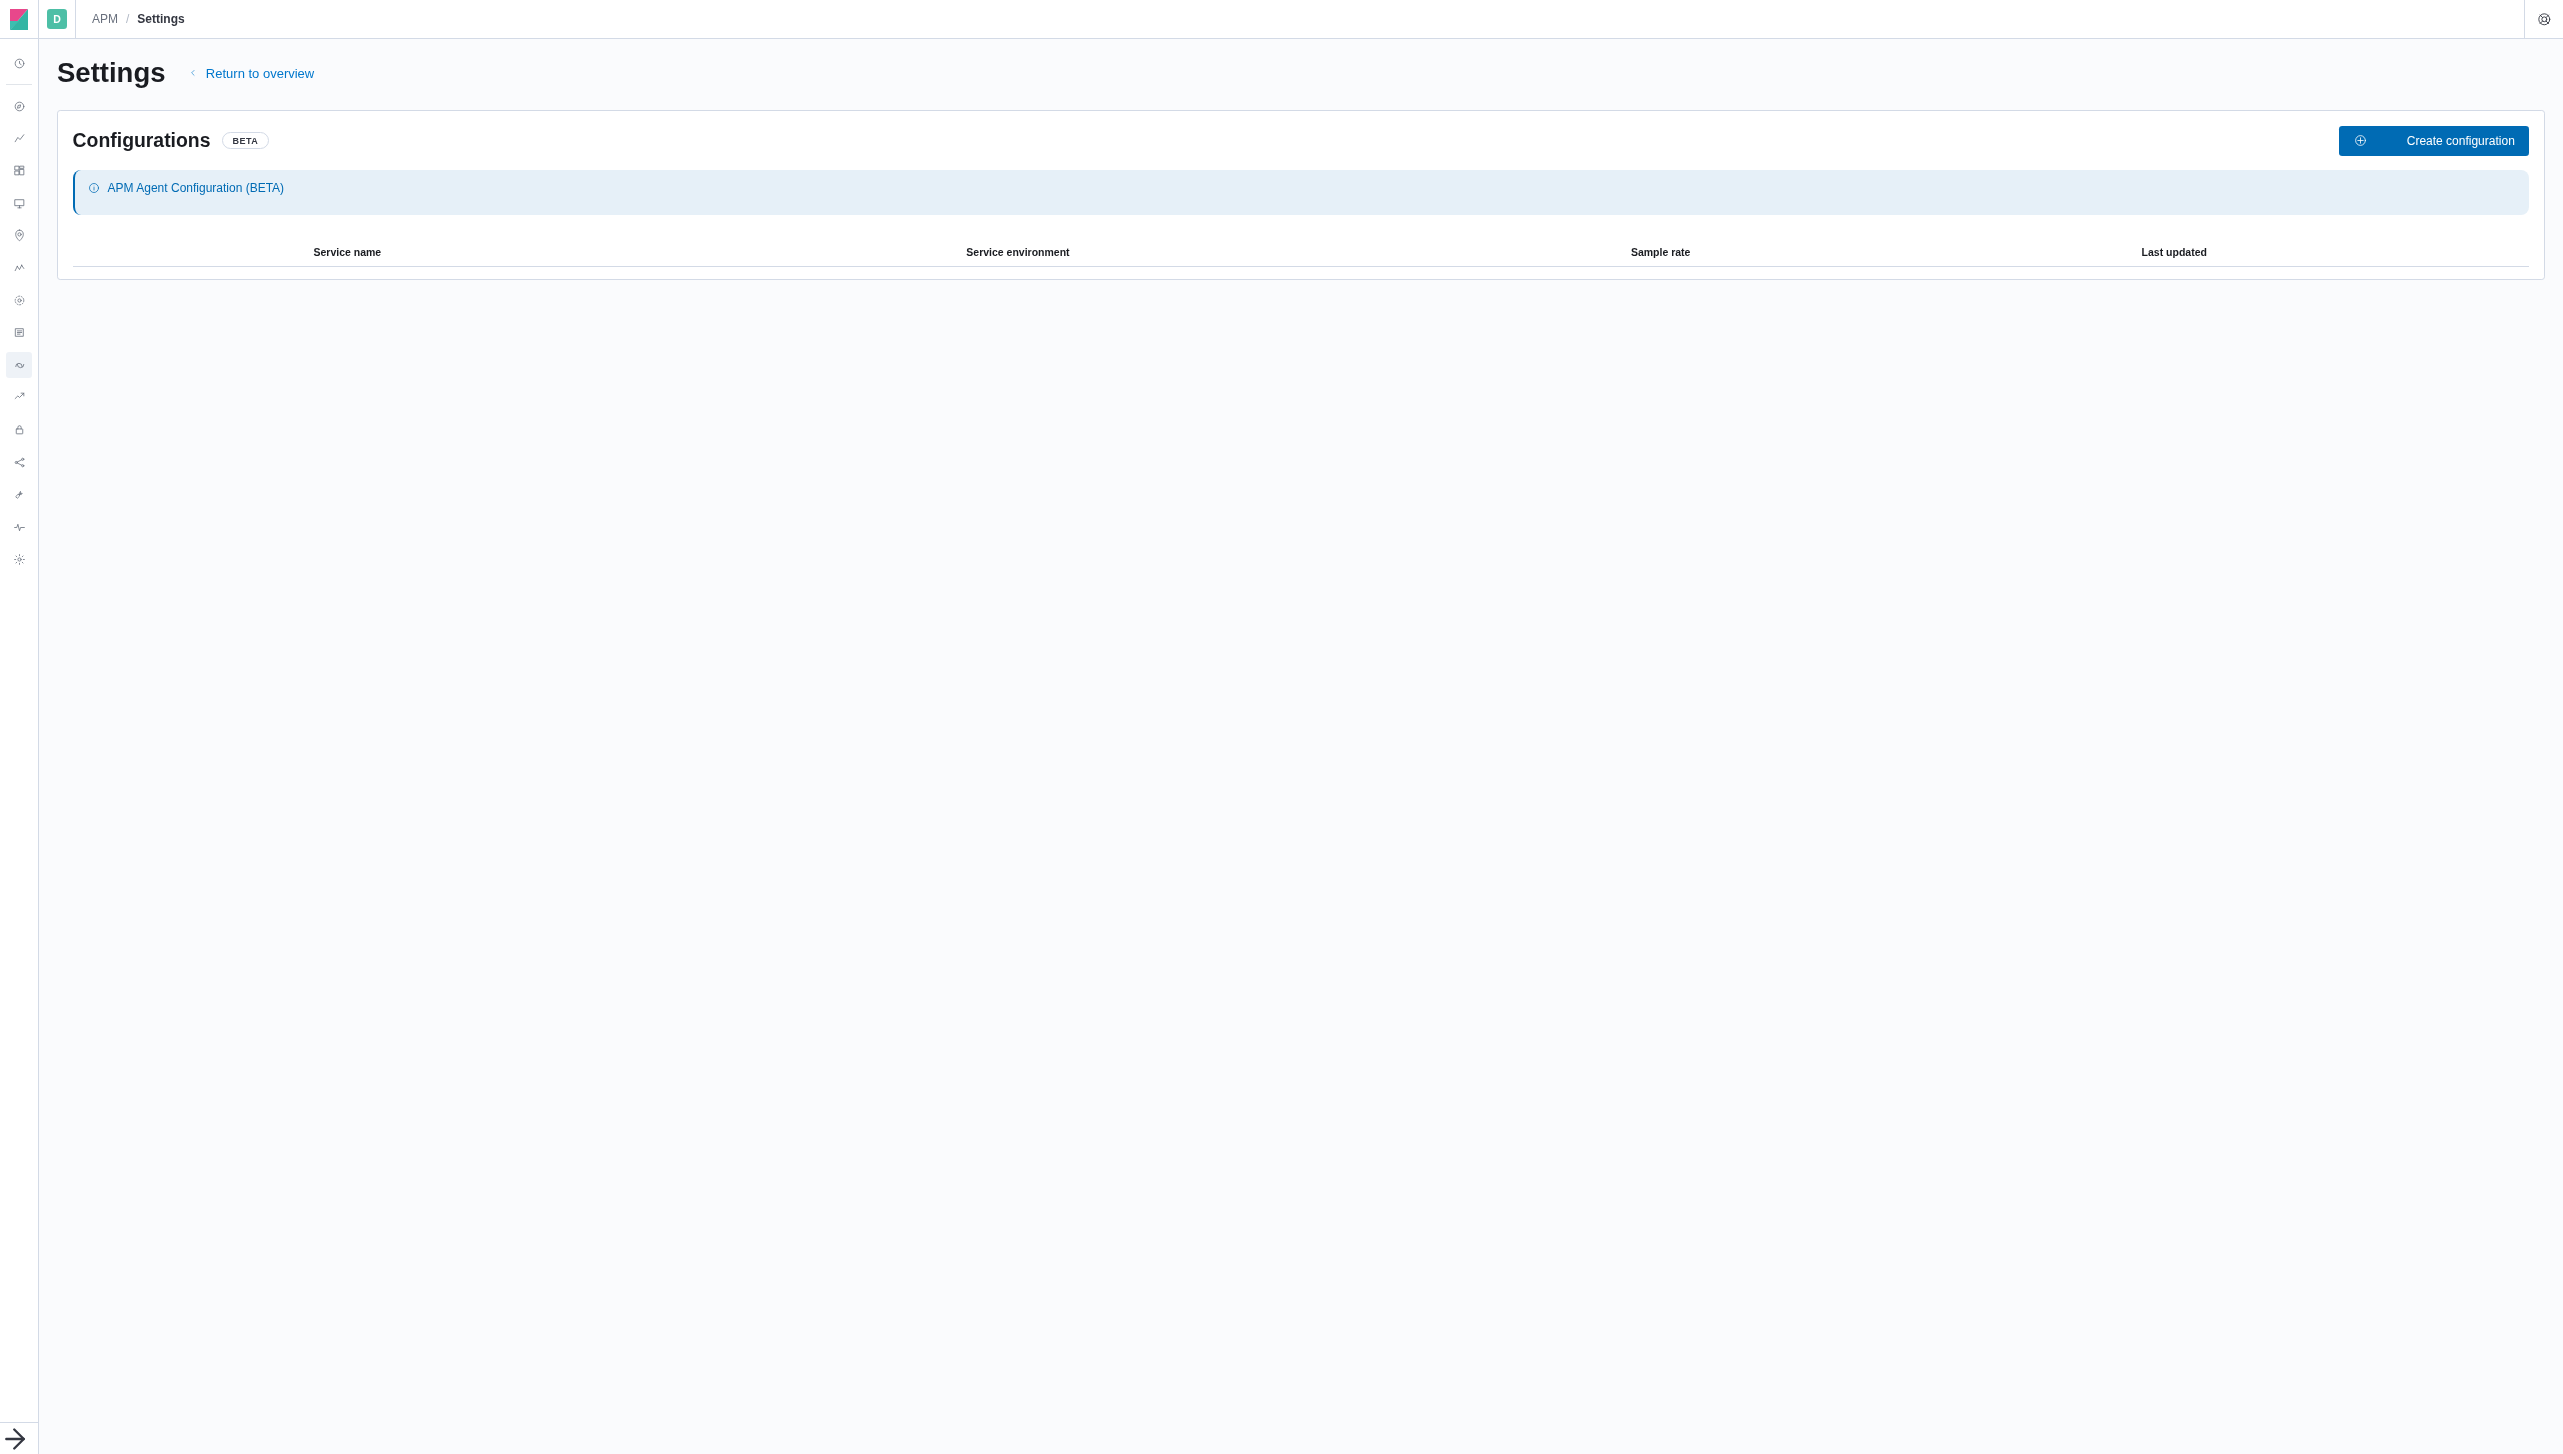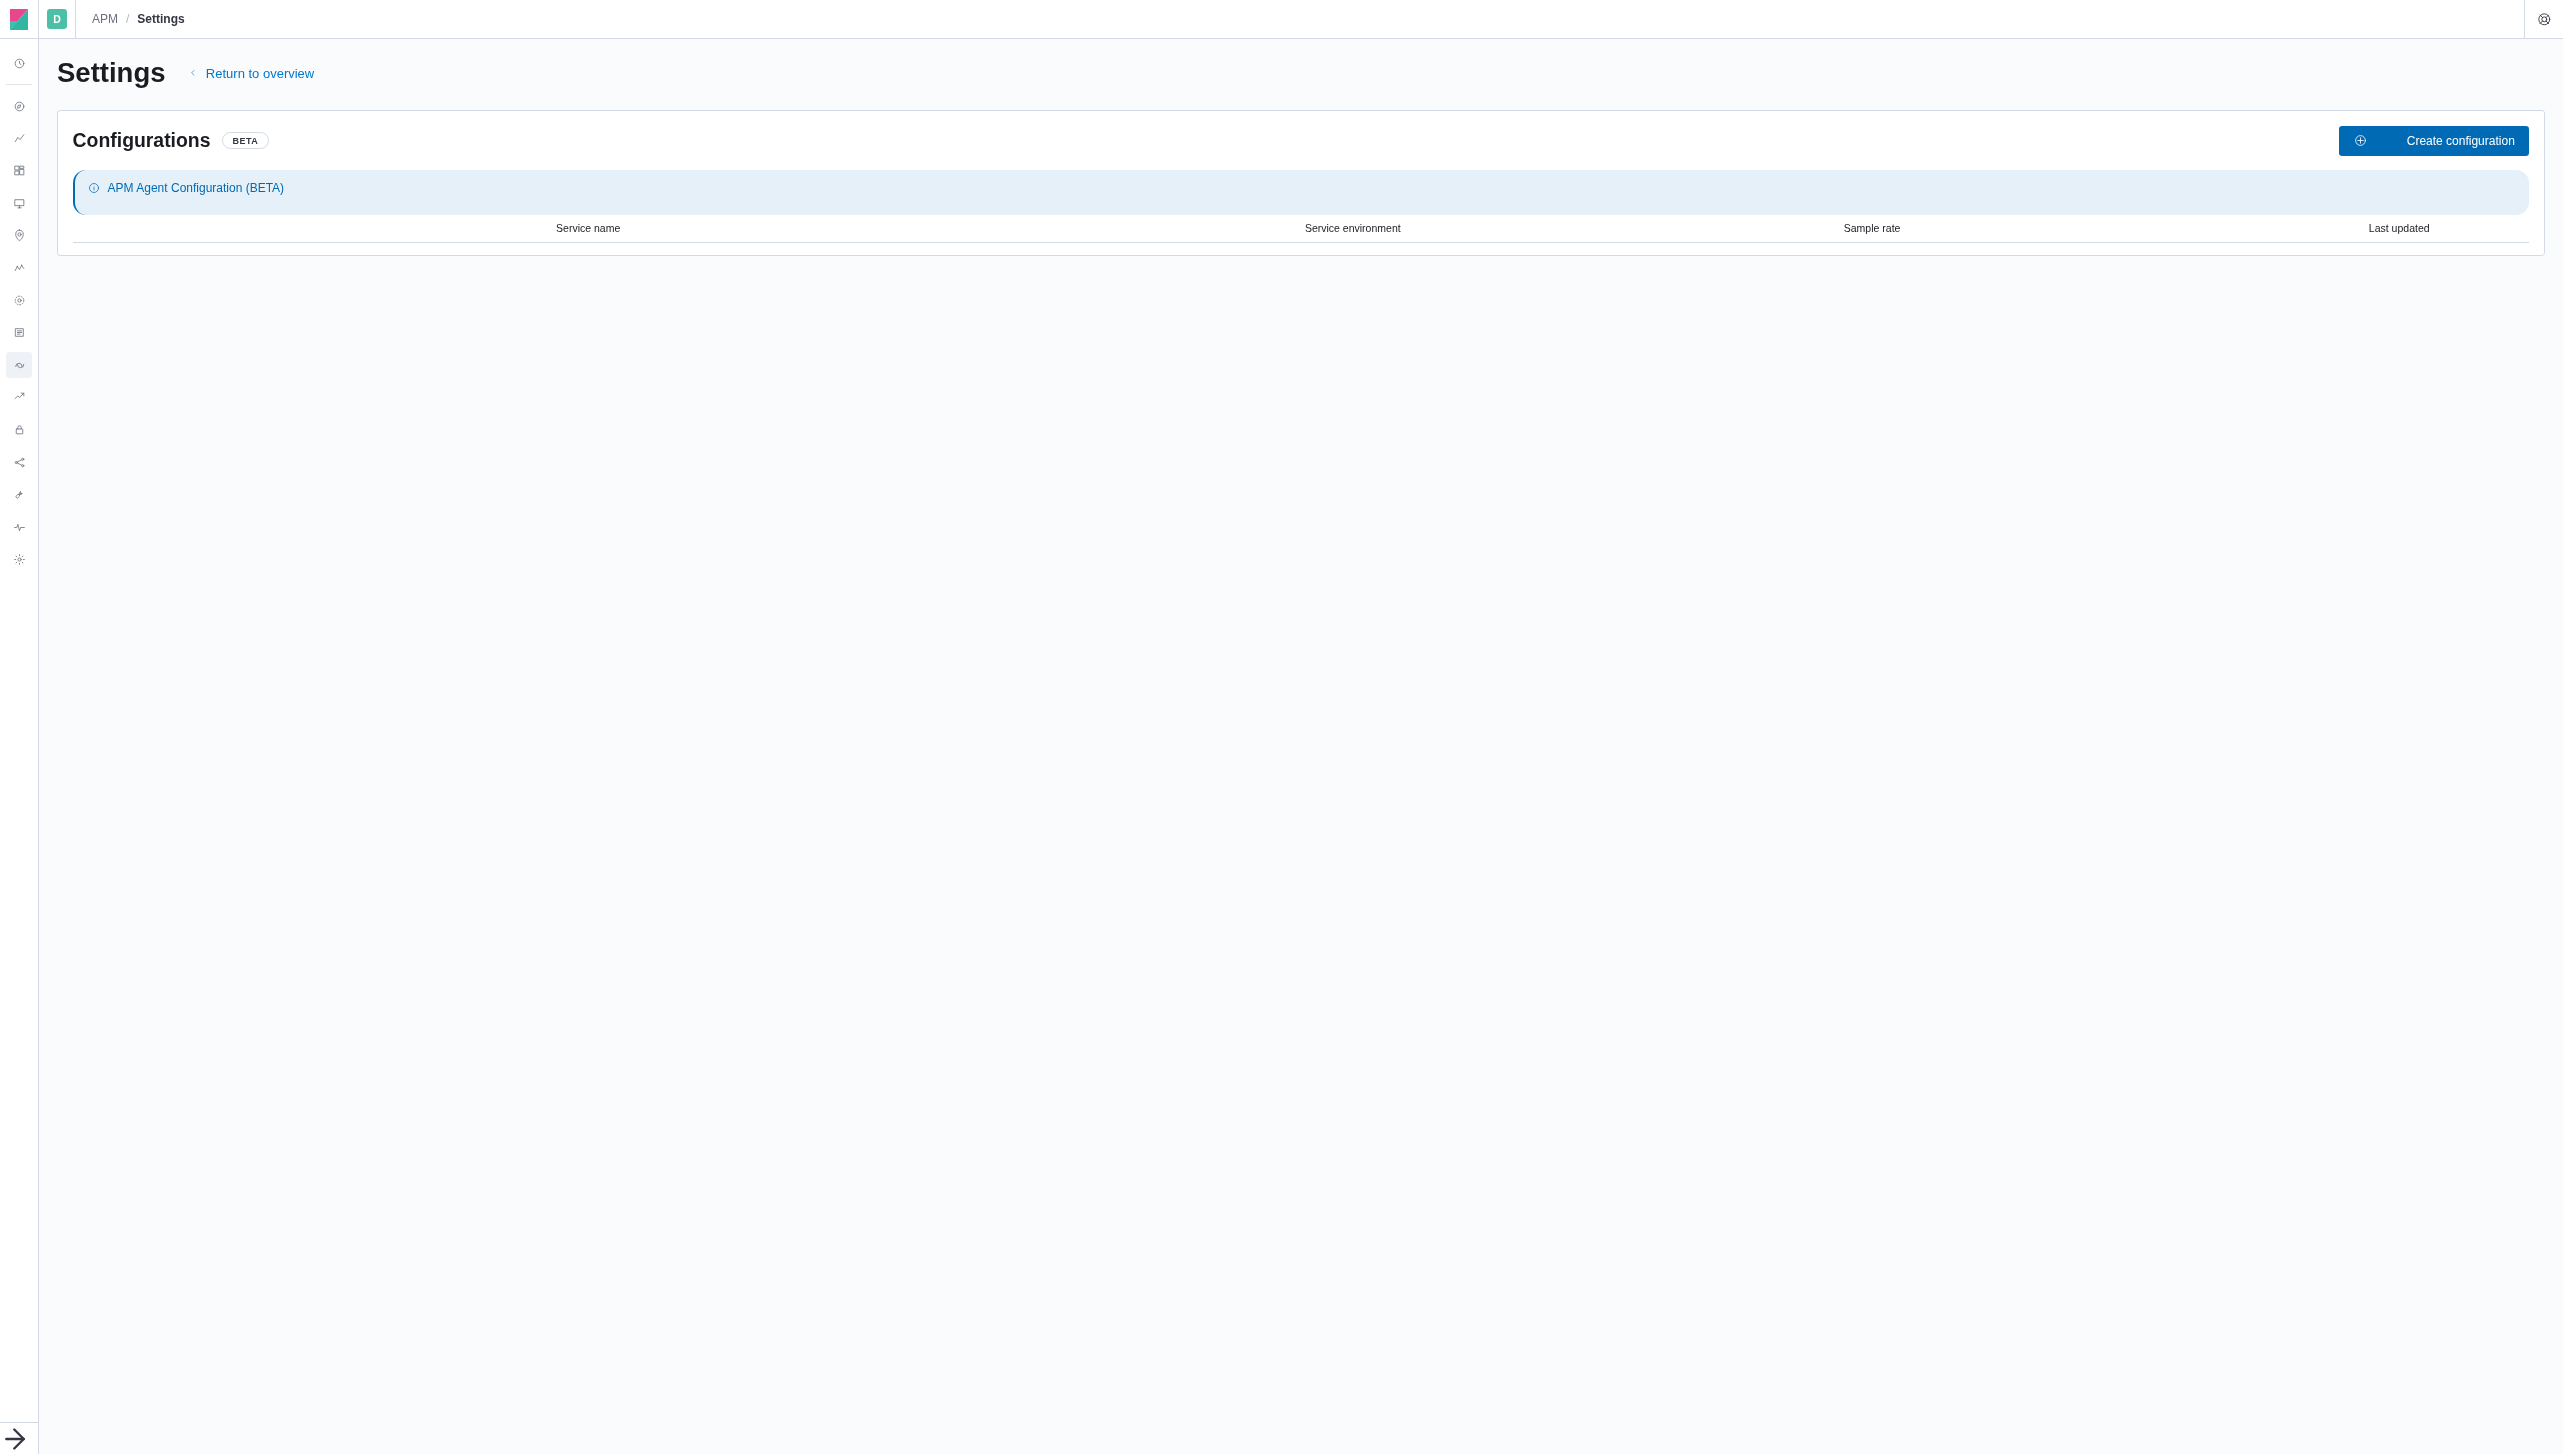--- a/index.html
+++ b/index.html
@@ -59,31 +59,31 @@
   }
   .panel-head-spacer { flex: 1; }
   .primary-btn {
     background: #006bb4; color: #fff; border: none; border-radius: 3.2px; padding: 8px 14.6px;
     font-size: 12px; font-weight: 500; display: inline-flex; align-items: center; cursor: pointer; gap: 32px;
   }
   .primary-btn svg { width: 13px; height: 13px; margin-right: 8px; }
 
   
   .callout {
-    background: #e6f0f8; border-left: 2.4px solid #006bb4; border-radius: 13px; padding: 11.3px 13px; margin-bottom: 1px;
+    background: #e6f0f8; border-left: 2.4px solid #006bb4; border-radius: 8px; padding: 11.3px 13px; margin-bottom: 25px;
   }
   .callout-title { display: flex; align-items: center; color: #006bb4; font-size: 12px; font-weight: 500; margin-bottom: 8px; }
   .callout-title svg { width: 12px; height: 12px; margin-right: 8px; flex-shrink: 0; }
   .callout-body { color: #343741; font-size: 11.3px; }
   .callout-body a { color: #006bb4; text-decoration: none; cursor: pointer; }
 
   
   table.data { width: 100%; border-collapse: collapse; }
   table.data thead th {
-    text-align: right; font-size: 10.5px; font-weight: 400; color: #1a1c21; padding: 6.5px 6.5px 8px 6.5px;
+    text-align: center; font-size: 10.5px; font-weight: 700; color: #1a1c21; padding: 6.5px 6.5px 8px 6.5px;
     border-bottom: 0.8px solid #d3dae6;
   }
   table.data tbody td {
     font-size: 12px; color: #343741; padding: 11.3px 6.5px; border-bottom: 0.8px solid #eef0f3; vertical-align: middle;
   }
   table.data tbody td.link { color: #006bb4; cursor: pointer; }
   table.data tbody td.actions { text-align: right; width: 36px; color: #69707d; }
   table.data tbody td.actions svg { width: 13px; height: 13px; cursor: pointer; }
 
   

